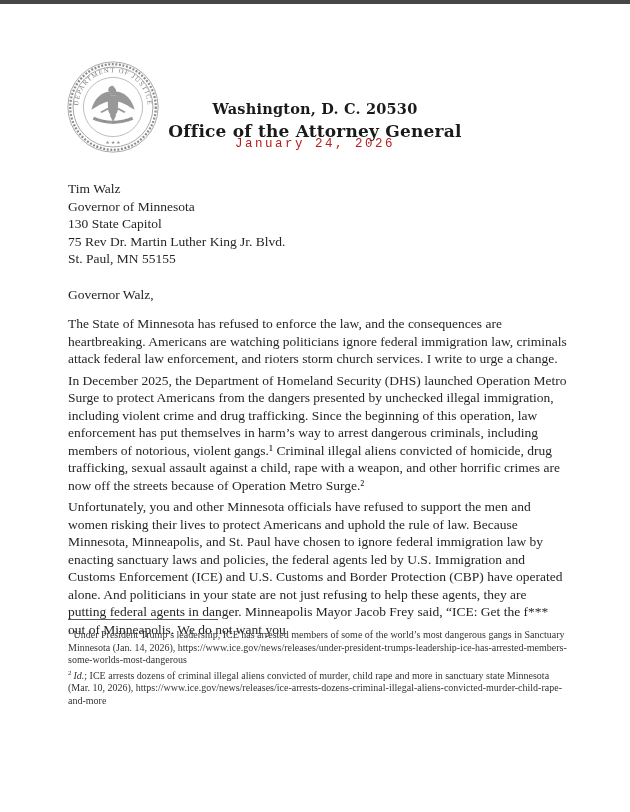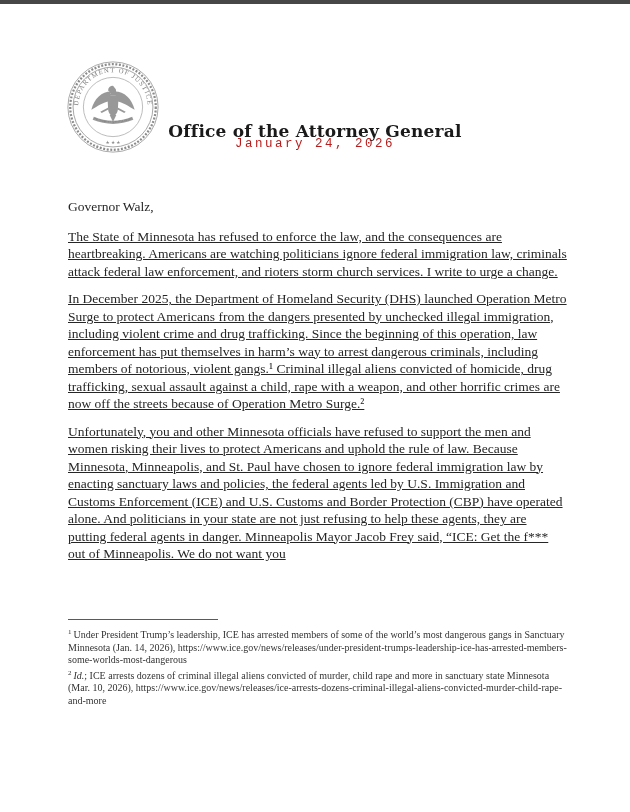--- a/index.html
+++ b/index.html
@@ -64,21 +64,21 @@
   .content {
     position: absolute;
     left: 68px; top: 180px;
     width: 500px;
     font-size: 13.5px;
     line-height: 17.5px;
     text-align: left;
   }
   .recipient-line { white-space: nowrap; }
   .salutation { margin: 18px 0 12px 0; }
-  .content p.para { margin: 10px 0 0 0; text-decoration: underline; }
+  .content p.para { margin: 4px 0 0 0; }
   
   .footnotes {
     position: absolute;
     left: 68px; top: 619px;
     width: 502px;
     font-size: 10px;
     line-height: 12.4px;
     color: #333333;
     overflow-wrap: anywhere;
   }
@@ -127,25 +127,33 @@
         </g>
         <path d="M29 62 Q50 70.5 71 62" fill="none" stroke="#919191" stroke-width="3.4"></path>
         <text font-size="2.6" fill="#555555" letter-spacing="0.2" font-family="Liberation Serif, serif">
           <textPath href="#ribbon-arc" startOffset="50%" text-anchor="middle">QUI PRO DOMINA JUSTITIA SEQUITUR</textPath>
         </text>
         <text x="50" y="89.5" text-anchor="middle" font-size="5" fill="#7d7d7d">★ ★ ★</text>
       </svg>
     </div>
 
     <div class="office-name">Office of the Attorney General</div>
+    <div class="office-address">Washington, D. C. 20530</div>
     <div class="letter-date">January 24, 2026</div>
   </header>
 
   <main class="content">
 
+    <div class="recipient">
+      <div class="recipient-line">Tim Walz</div>
+      <div class="recipient-line">Governor of Minnesota</div>
+      <div class="recipient-line">130 State Capitol</div>
+      <div class="recipient-line">75 Rev Dr. Martin Luther King Jr. Blvd.</div>
+      <div class="recipient-line">St. Paul, MN 55155</div>
+    </div>
 
     <p class="salutation">Governor Walz,</p>
 
     <p class="para">The State of Minnesota has refused to enforce the law, and the consequences are heartbreaking. Americans are watching politicians ignore federal immigration law, criminals attack federal law enforcement, and rioters storm church services. I write to urge a change.</p>
 
     <p class="para">In December 2025, the Department of Homeland Security (DHS) launched Operation Metro Surge to protect Americans from the dangers presented by unchecked illegal immigration, including violent crime and drug trafficking. Since the beginning of this operation, law enforcement has put themselves in harm’s way to arrest dangerous criminals, including members of notorious, violent gangs.¹ Criminal illegal aliens convicted of homicide, drug trafficking, sexual assault against a child, rape with a weapon, and other horrific crimes are now off the streets because of Operation Metro Surge.²</p>
 
     <p class="para">Unfortunately, you and other Minnesota officials have refused to support the men and women risking their lives to protect Americans and uphold the rule of law. Because Minnesota, Minneapolis, and St. Paul have chosen to ignore federal immigration law by enacting sanctuary laws and policies, the federal agents led by U.S. Immigration and Customs Enforcement (ICE) and U.S. Customs and Border Protection (CBP) have operated alone. And politicians in your state are not just refusing to help these agents, they are putting federal agents in danger. Minneapolis Mayor Jacob Frey said, “ICE: Get the f*** out of Minneapolis. We do not want you</p>
 
   </main>

